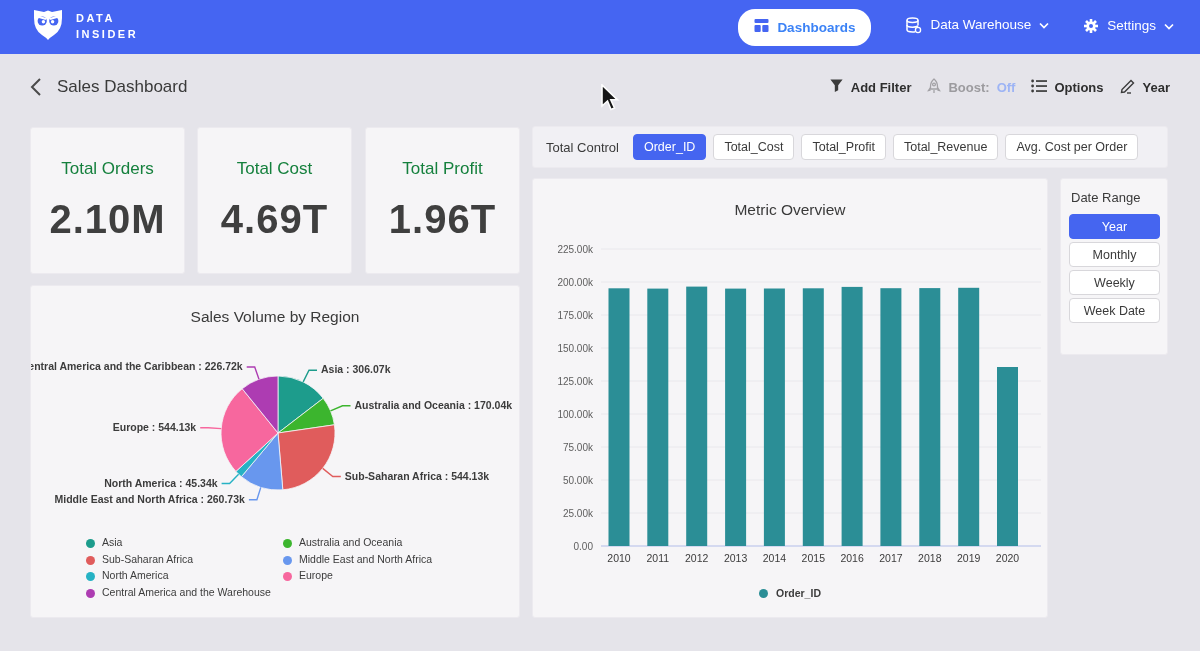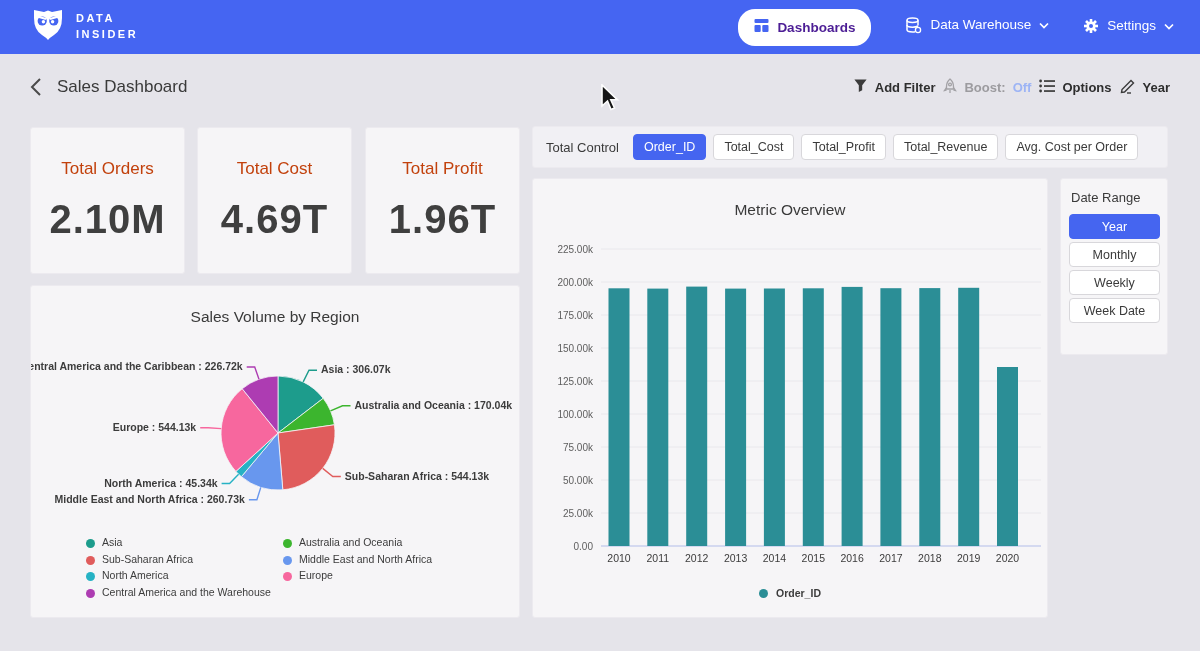--- a/index.html
+++ b/index.html
@@ -15,36 +15,36 @@
   .navbar {
     position:absolute; left:0; top:0; width:1200px; height:54px;
     background:#4565f2; display:flex; align-items:center; justify-content:space-between;
     padding:0 26px 0 30px;
   }
   .brand { display:flex; align-items:center; gap:10px; }
   .brand-text { color:#fff; font-size:11px; font-weight:bold; letter-spacing:2.5px; line-height:1.45; }
   .nav-right { display:flex; align-items:center; gap:34px; }
   .nav-pill {
     display:flex; align-items:center; gap:8px; background:#fff; border:none;
-    border-radius:17px; height:37px; padding:0 16px; color:#4c1d95;
+    border-radius:17px; height:37px; padding:0 16px; color:#3b82f6;
     font-family:inherit; font-size:13.5px; font-weight:bold; cursor:pointer;
   }
   .nav-item { display:flex; gap:8px; color:#fff; font-size:13.5px; cursor:pointer; }
   
   .header { position:absolute; left:0; top:54px; width:1200px; height:66px; display:flex; align-items:center; padding:0 30px; }
   .back-btn { background:none; border:none; cursor:pointer; display:flex; align-items:center; margin-right:14px; }
   .page-title { font-size:17px; font-weight:normal; color:#3a3a3a; }
-  .header-actions { margin-left:auto; display:flex; align-items:center; gap:8px; }
+  .header-actions { margin-left:auto; display:flex; align-items:center; gap:16px; }
   .h-action { display:flex; align-items:center; gap:7px; font-size:13px; font-weight:bold; color:#2e2e2e; cursor:pointer; }
   .h-action .muted { color:#9c9b9f; }
   .h-action .boost-off { color:#9db4f5; }
   
   .card { position:absolute; background:#f6f5f7; border:1px solid #eceaef; border-radius:3px; }
   .kpi { width:155px; height:147px; top:127px; display:flex; flex-direction:column; align-items:center; justify-content:center; gap:18px; }
-  .kpi-label { font-size:17px; color:#c2410c;text-align:right; }
+  .kpi-label { font-size:17px; color:#15803d;text-align:right; }
   .kpi-value { font-size:40px; font-weight:bold; color:#3f3f3f; letter-spacing:1px; }
   
   .metric-card { left:532px; top:126px; width:636px; height:42px; background:#f1f0f4; display:flex; align-items:center; padding:0 13px; gap:14px; }
   .metric-label { font-size:13px; color:#3a3a3a; }
   .opt-btn {
     font-family:inherit; font-size:12.5px; color:#3a3a3a; background:#fff;
     border:1px solid #d8d7db; border-radius:4px; height:26px; padding:0 10px; cursor:pointer;
   }
   .opt-btn.selected { background:#4565f0; border-color:#4565f0; color:#fff; }
   .metric-opts { display:flex; gap:7px; }

